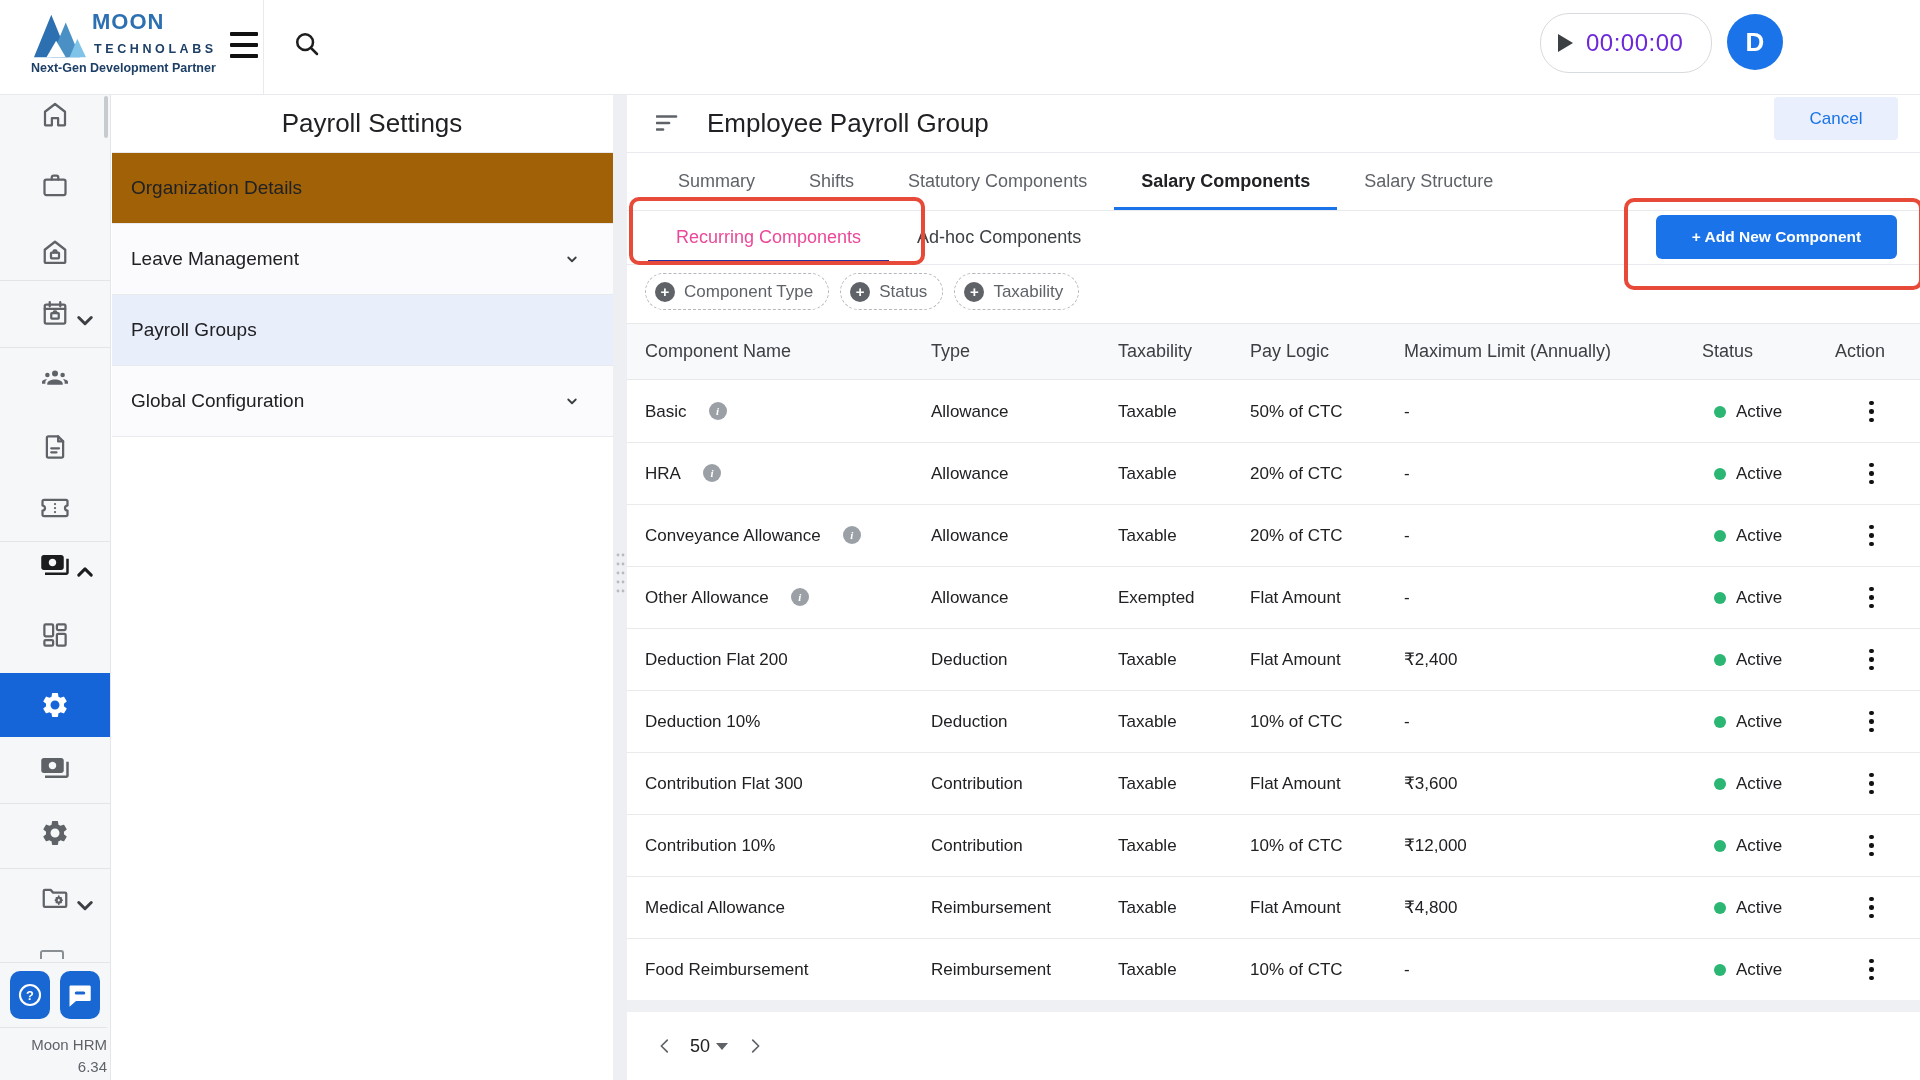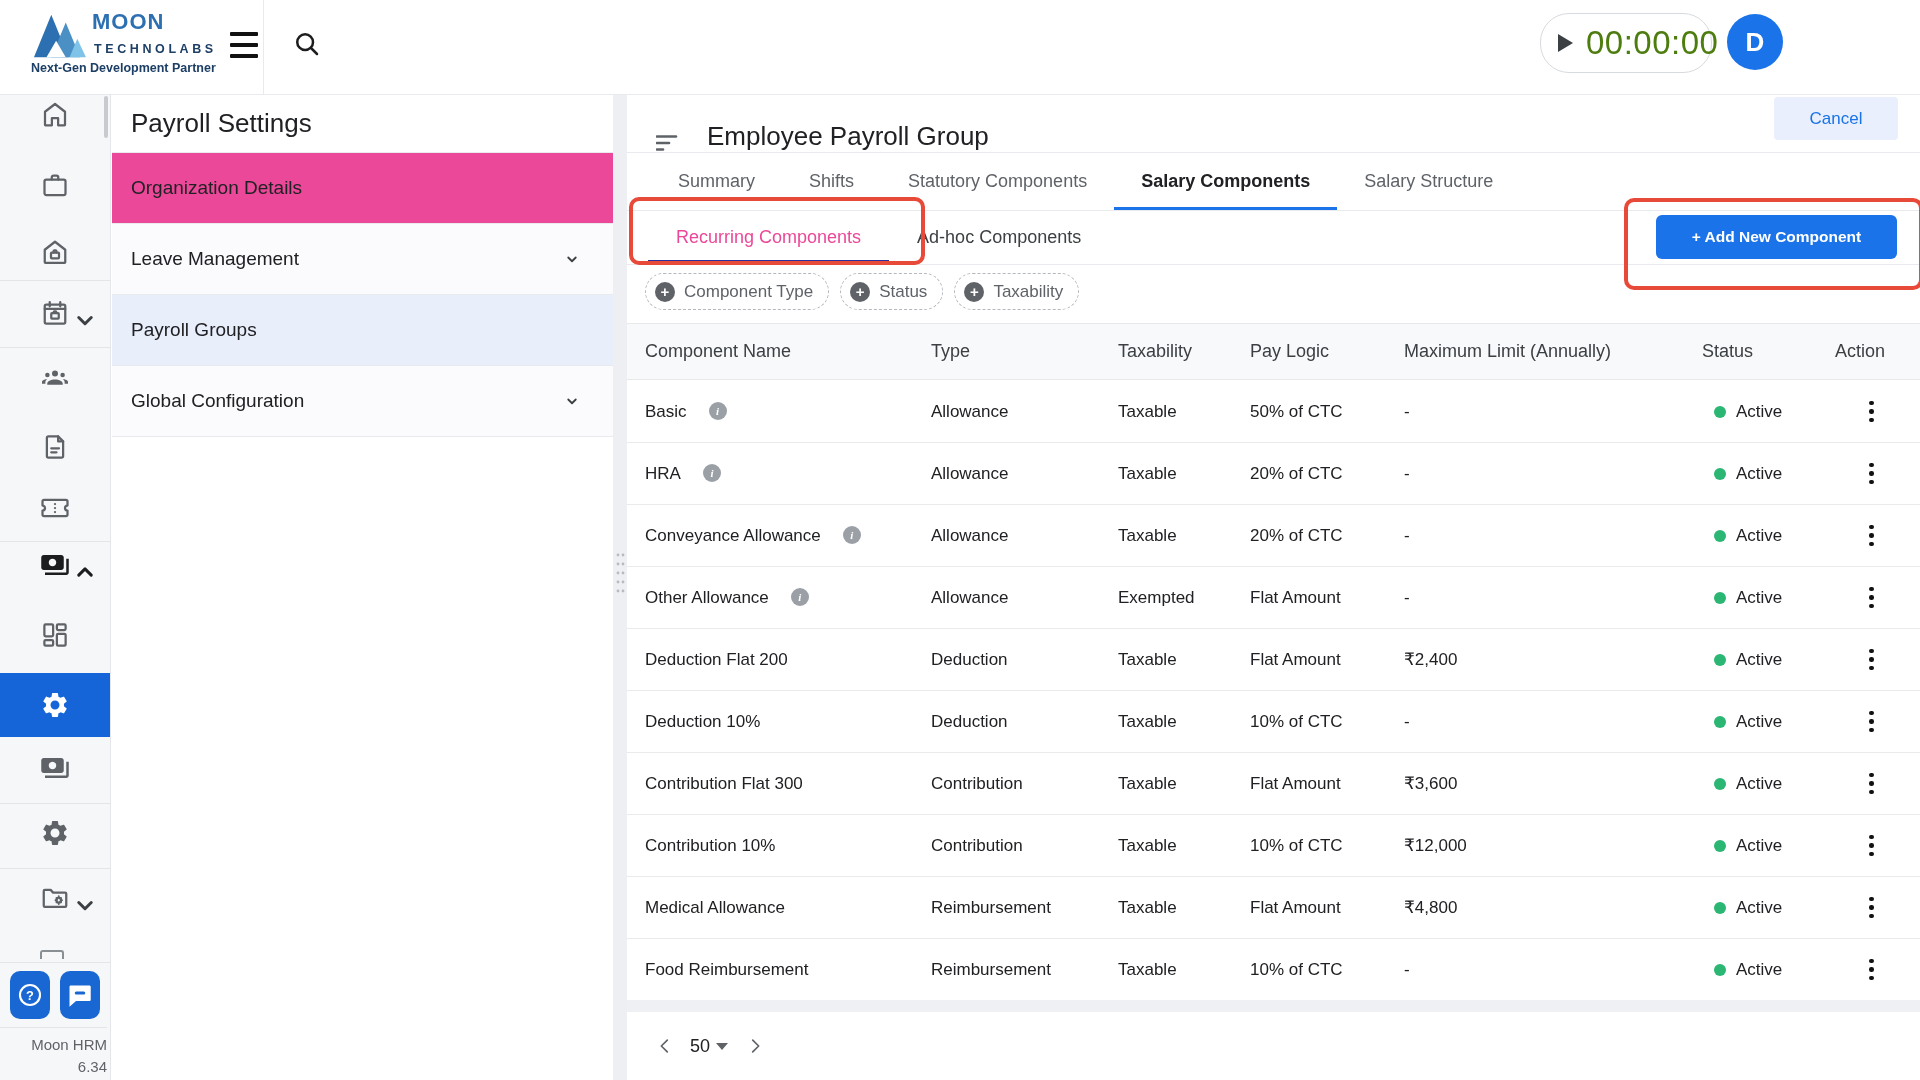--- a/index.html
+++ b/index.html
@@ -13,53 +13,53 @@
   .brand-title{left:92px;top:9px;font-size:22px;font-weight:bold;color:#2d70b2;letter-spacing:1px;}
   .brand-sub{left:94px;top:42px;font-size:12.5px;font-weight:bold;color:#1d3f66;letter-spacing:3.6px;}
   .brand-tag{left:31px;top:61px;font-size:12.5px;font-weight:bold;color:#1d3f66;}
   .hamburger{left:230px;top:32px;width:28px;height:26px;display:flex;flex-direction:column;justify-content:space-between;cursor:pointer;}
   .hamburger i{display:block;height:3.6px;background:#111;border-radius:1px;}
   .topbar-divider{left:263px;top:0;width:1px;height:94px;background:#e8eaed;}
   .search-btn{left:292px;top:29px;width:30px;height:30px;}
   .timer-pill{left:1540px;top:13px;width:170px;height:58px;border:1.5px solid #d7dade;border-radius:29px;
               display:flex;align-items:center;background:#fff;}
   .play-icon{margin-left:17px;width:0;height:0;border-left:15px solid #3c4043;border-top:9px solid transparent;border-bottom:9px solid transparent;cursor:pointer;}
-  .timer-text{margin-left:13px;font-size:33px;font-weight:500;color:#4d7c0f;letter-spacing:.5px;}
+  .timer-text{margin-left:13px;font-size:24px;font-weight:500;color:#6d28d9;letter-spacing:.5px;}
   .avatar{left:1727px;top:14px;width:56px;height:56px;border-radius:50%;background:#1a73e8;color:#fff;
           display:flex;align-items:center;justify-content:center;font-size:26px;font-weight:bold;cursor:pointer;}
 
   
   .rail{left:0;top:94px;width:110px;height:986px;background:#f6f7f9;border-right:1px solid #e4e6e9;}
   .rail-item{position:absolute;left:0;width:110px;height:58px;display:flex;align-items:center;justify-content:center;cursor:pointer;}
   .rail-item svg{width:30px;height:30px;}
   .rail-item .chev{position:absolute;left:70px;width:16px;height:16px;}
   .rail-item.active-bg{background:#1565d8;height:64px;}
   .rail-div{position:absolute;left:0;width:110px;height:1px;background:#e3e6e9;}
   .rail-scroll{left:104px;top:2px;width:4px;height:42px;background:#c7cacf;border-radius:2px;}
   .rail-partial{position:absolute;left:40px;top:856px;width:20px;height:7px;border:2px solid #8a8f94;border-bottom:none;border-radius:3px 3px 0 0;}
   .help-wrap{position:absolute;left:0;top:868px;width:110px;border-top:1px solid #e3e6e9;height:65px;display:flex;align-items:center;gap:10px;padding-left:10px;box-sizing:border-box;background:#f6f7f9;}
   .help-btn{width:40px;height:48px;border-radius:10px;background:#1967d2;display:flex;align-items:center;justify-content:center;cursor:pointer;}
   .version-wrap{position:absolute;left:0;top:933px;width:107px;border-top:1px solid #e3e6e9;padding-top:6px;text-align:right;color:#5f6368;font-size:15px;line-height:22px;}
 
   
-  .panel{left:112px;top:94px;width:501px;height:986px;background:#fff;}
+  .panel{left:112px;top:94px;width:501px;height:986px;background:#fff;text-align:center;}
   .panel-title{height:58px;line-height:58px;padding-left:19px;font-size:26px;font-weight:500;color:#202124;border-bottom:1px solid #e8eaed;}
-  .panel-item{position:relative;height:70px;border-bottom:1px solid #e8eaed;display:flex;align-items:center;padding-left:19px;font-size:19px;color:#202124;cursor:pointer;background:#ec4899;}
+  .panel-item{position:relative;height:70px;border-bottom:1px solid #e8eaed;display:flex;align-items:center;padding-left:19px;font-size:19px;color:#202124;cursor:pointer;background:#a16207;}
   .panel-item.selected{background:#e9eefb;}
   .panel-item.expandable{background:#fbfbfd;}
   .panel-item .chev{position:absolute;right:32px;width:18px;height:18px;}
 
   
   .strip{left:613px;top:94px;width:14px;height:986px;background:#edeff2;}
   .drag-dots{left:615px;top:552px;width:10px;height:42px;}
 
   
   .content{left:627px;top:94px;width:1293px;height:986px;background:#fff;}
   .c-abs{position:absolute;}
-  .main-title-row{left:0;top:0;width:1293px;height:58px;border-bottom:1px solid #e8eaed;display:flex;align-items:flex-end;}
+  .main-title-row{left:0;top:0;width:1293px;height:58px;border-bottom:1px solid #e8eaed;display:flex;align-items:center;}
   .sort-icon{margin-left:29px;width:24px;height:18px;}
   .main-title{margin-left:27px;font-size:26px;font-weight:500;color:#202124;}
   .cancel-btn{left:1147px;top:3px;width:124px;height:43px;background:#e9effc;border:none;border-radius:4px;
               color:#1a73e8;font-size:17px;font-weight:500;font-family:inherit;cursor:pointer;}
   .tabs{left:24px;top:58px;height:58px;display:flex;}
   .tab{position:relative;display:flex;align-items:center;padding:0 27px;font-size:18px;color:#5f6368;cursor:pointer;}
   .tab.active{color:#202124;font-weight:bold;}
   .tab.active::after{content:"";position:absolute;left:0;right:0;bottom:0;height:3px;background:#1a73e8;}
   .tabs-div{left:0;top:116px;width:1293px;height:1px;background:#e8eaed;}
   .subtabs{left:21px;top:117px;height:53px;display:flex;}

